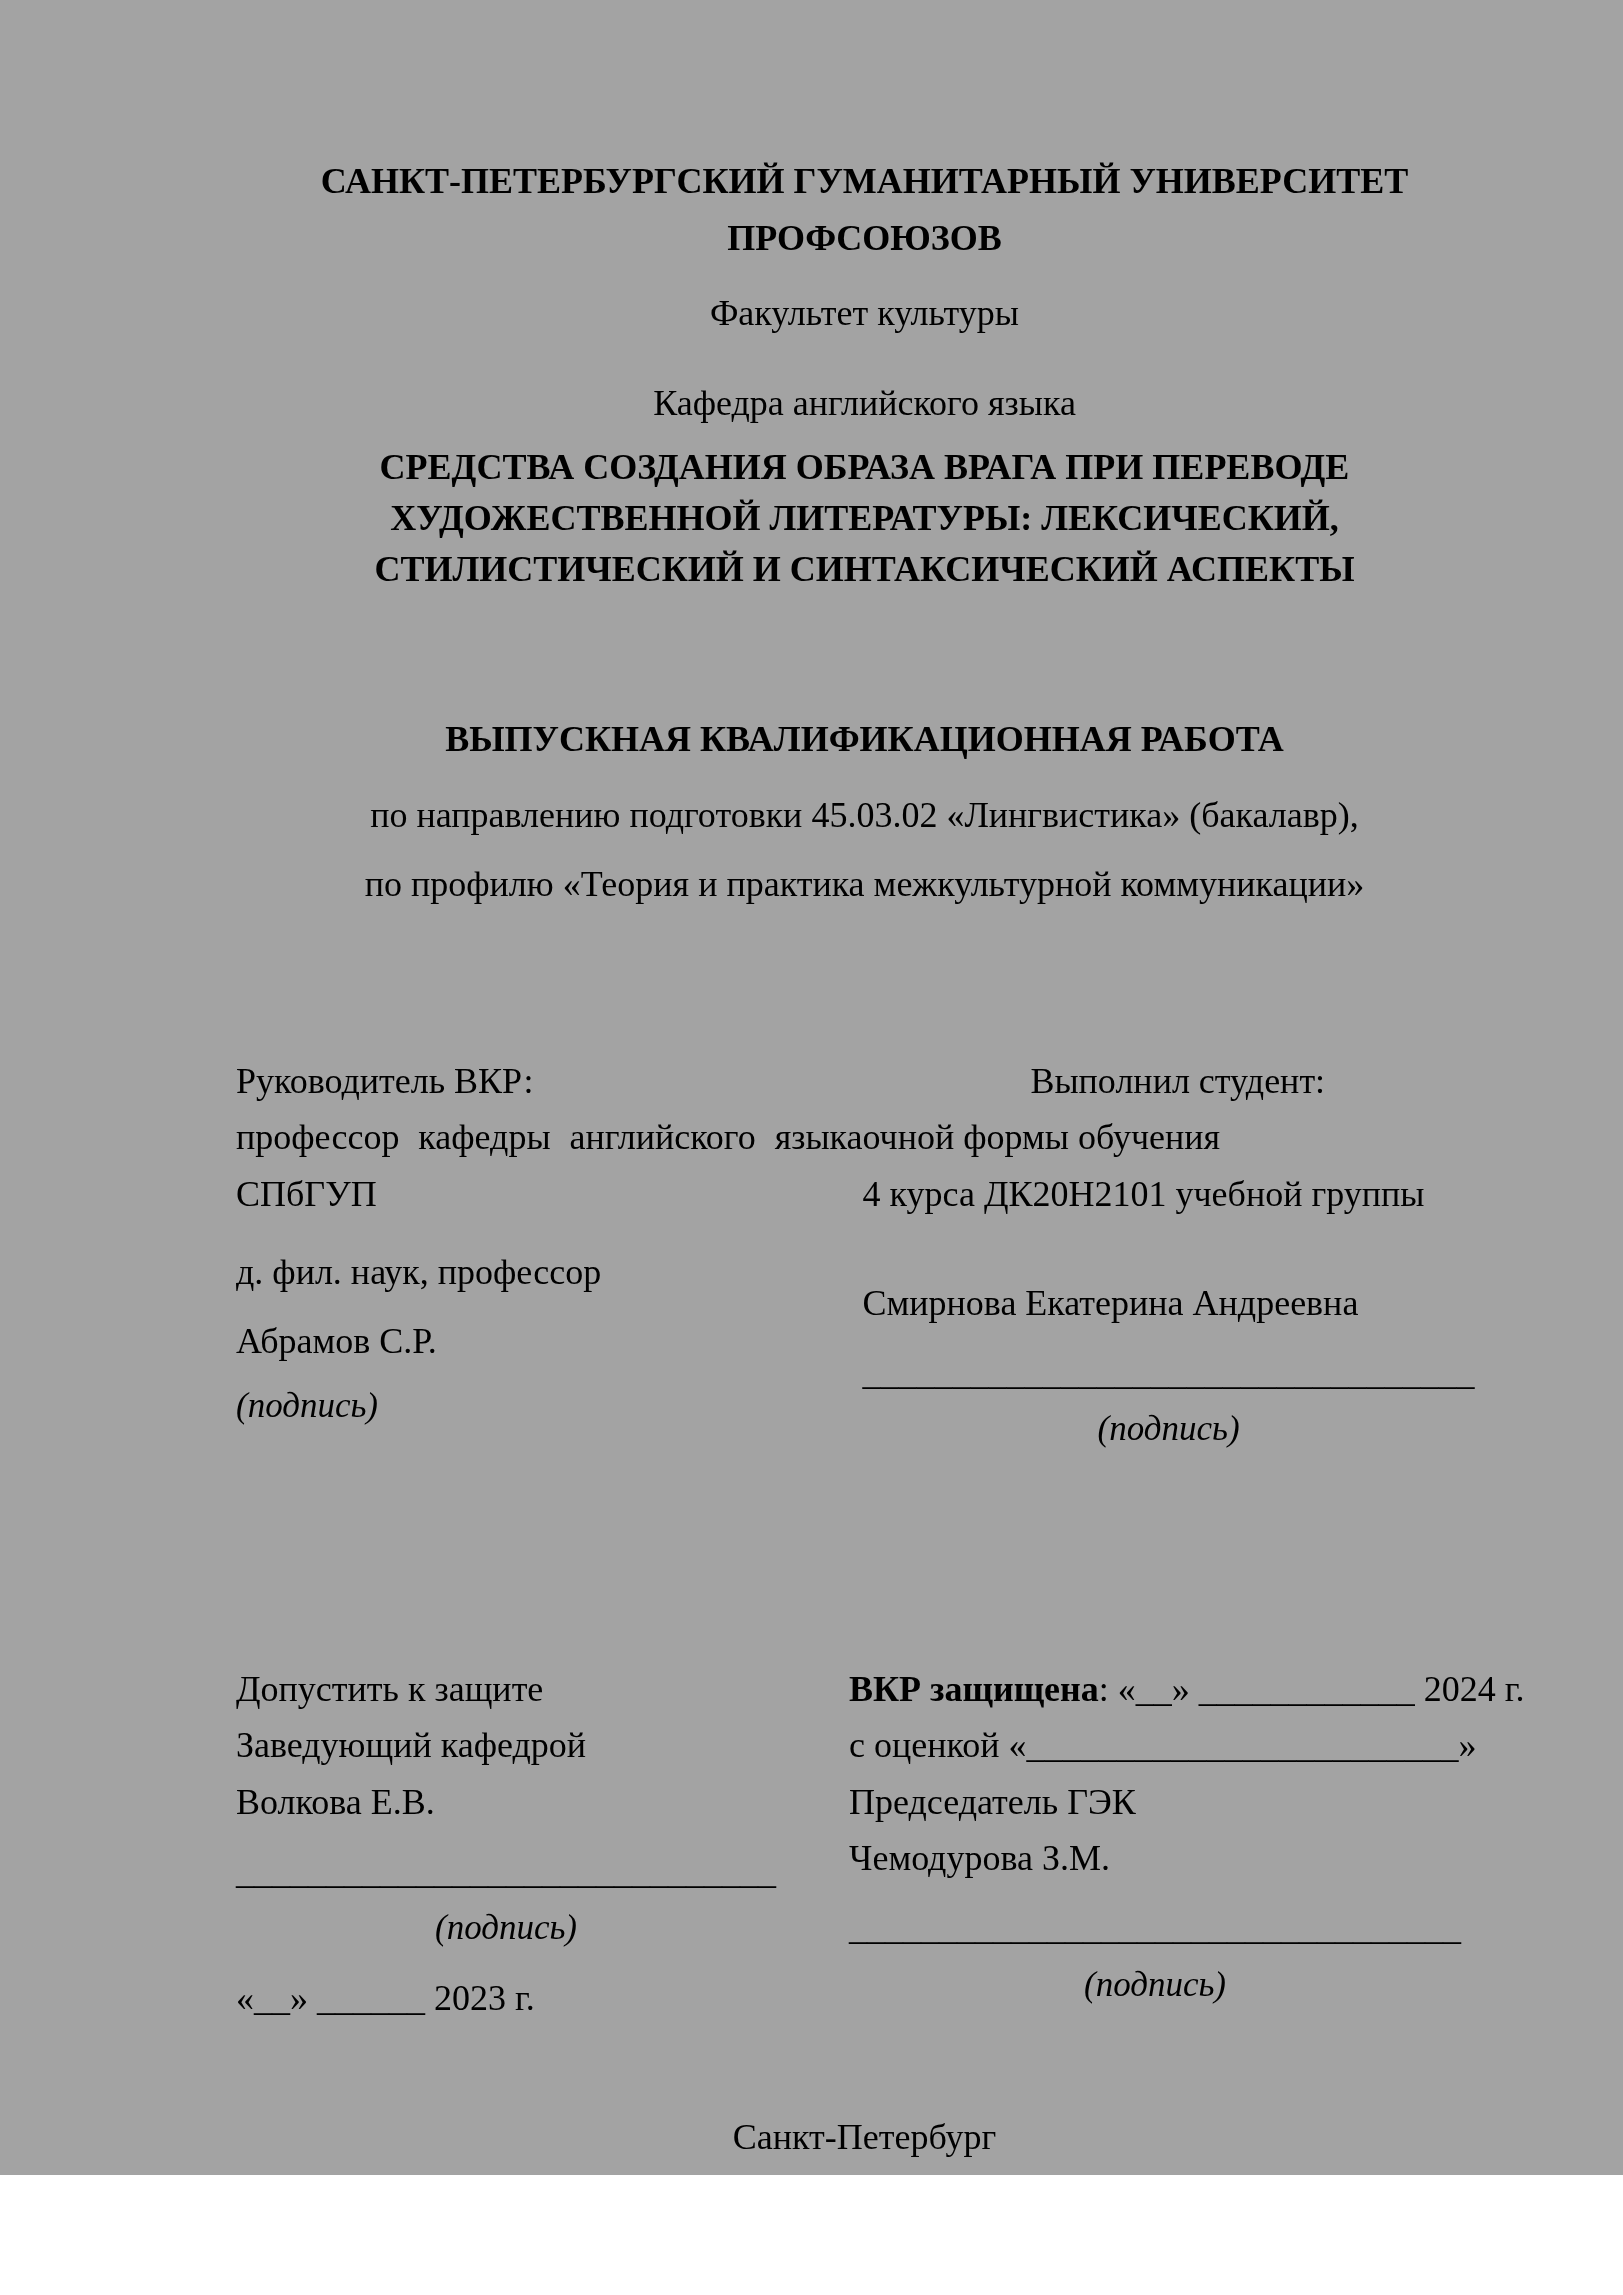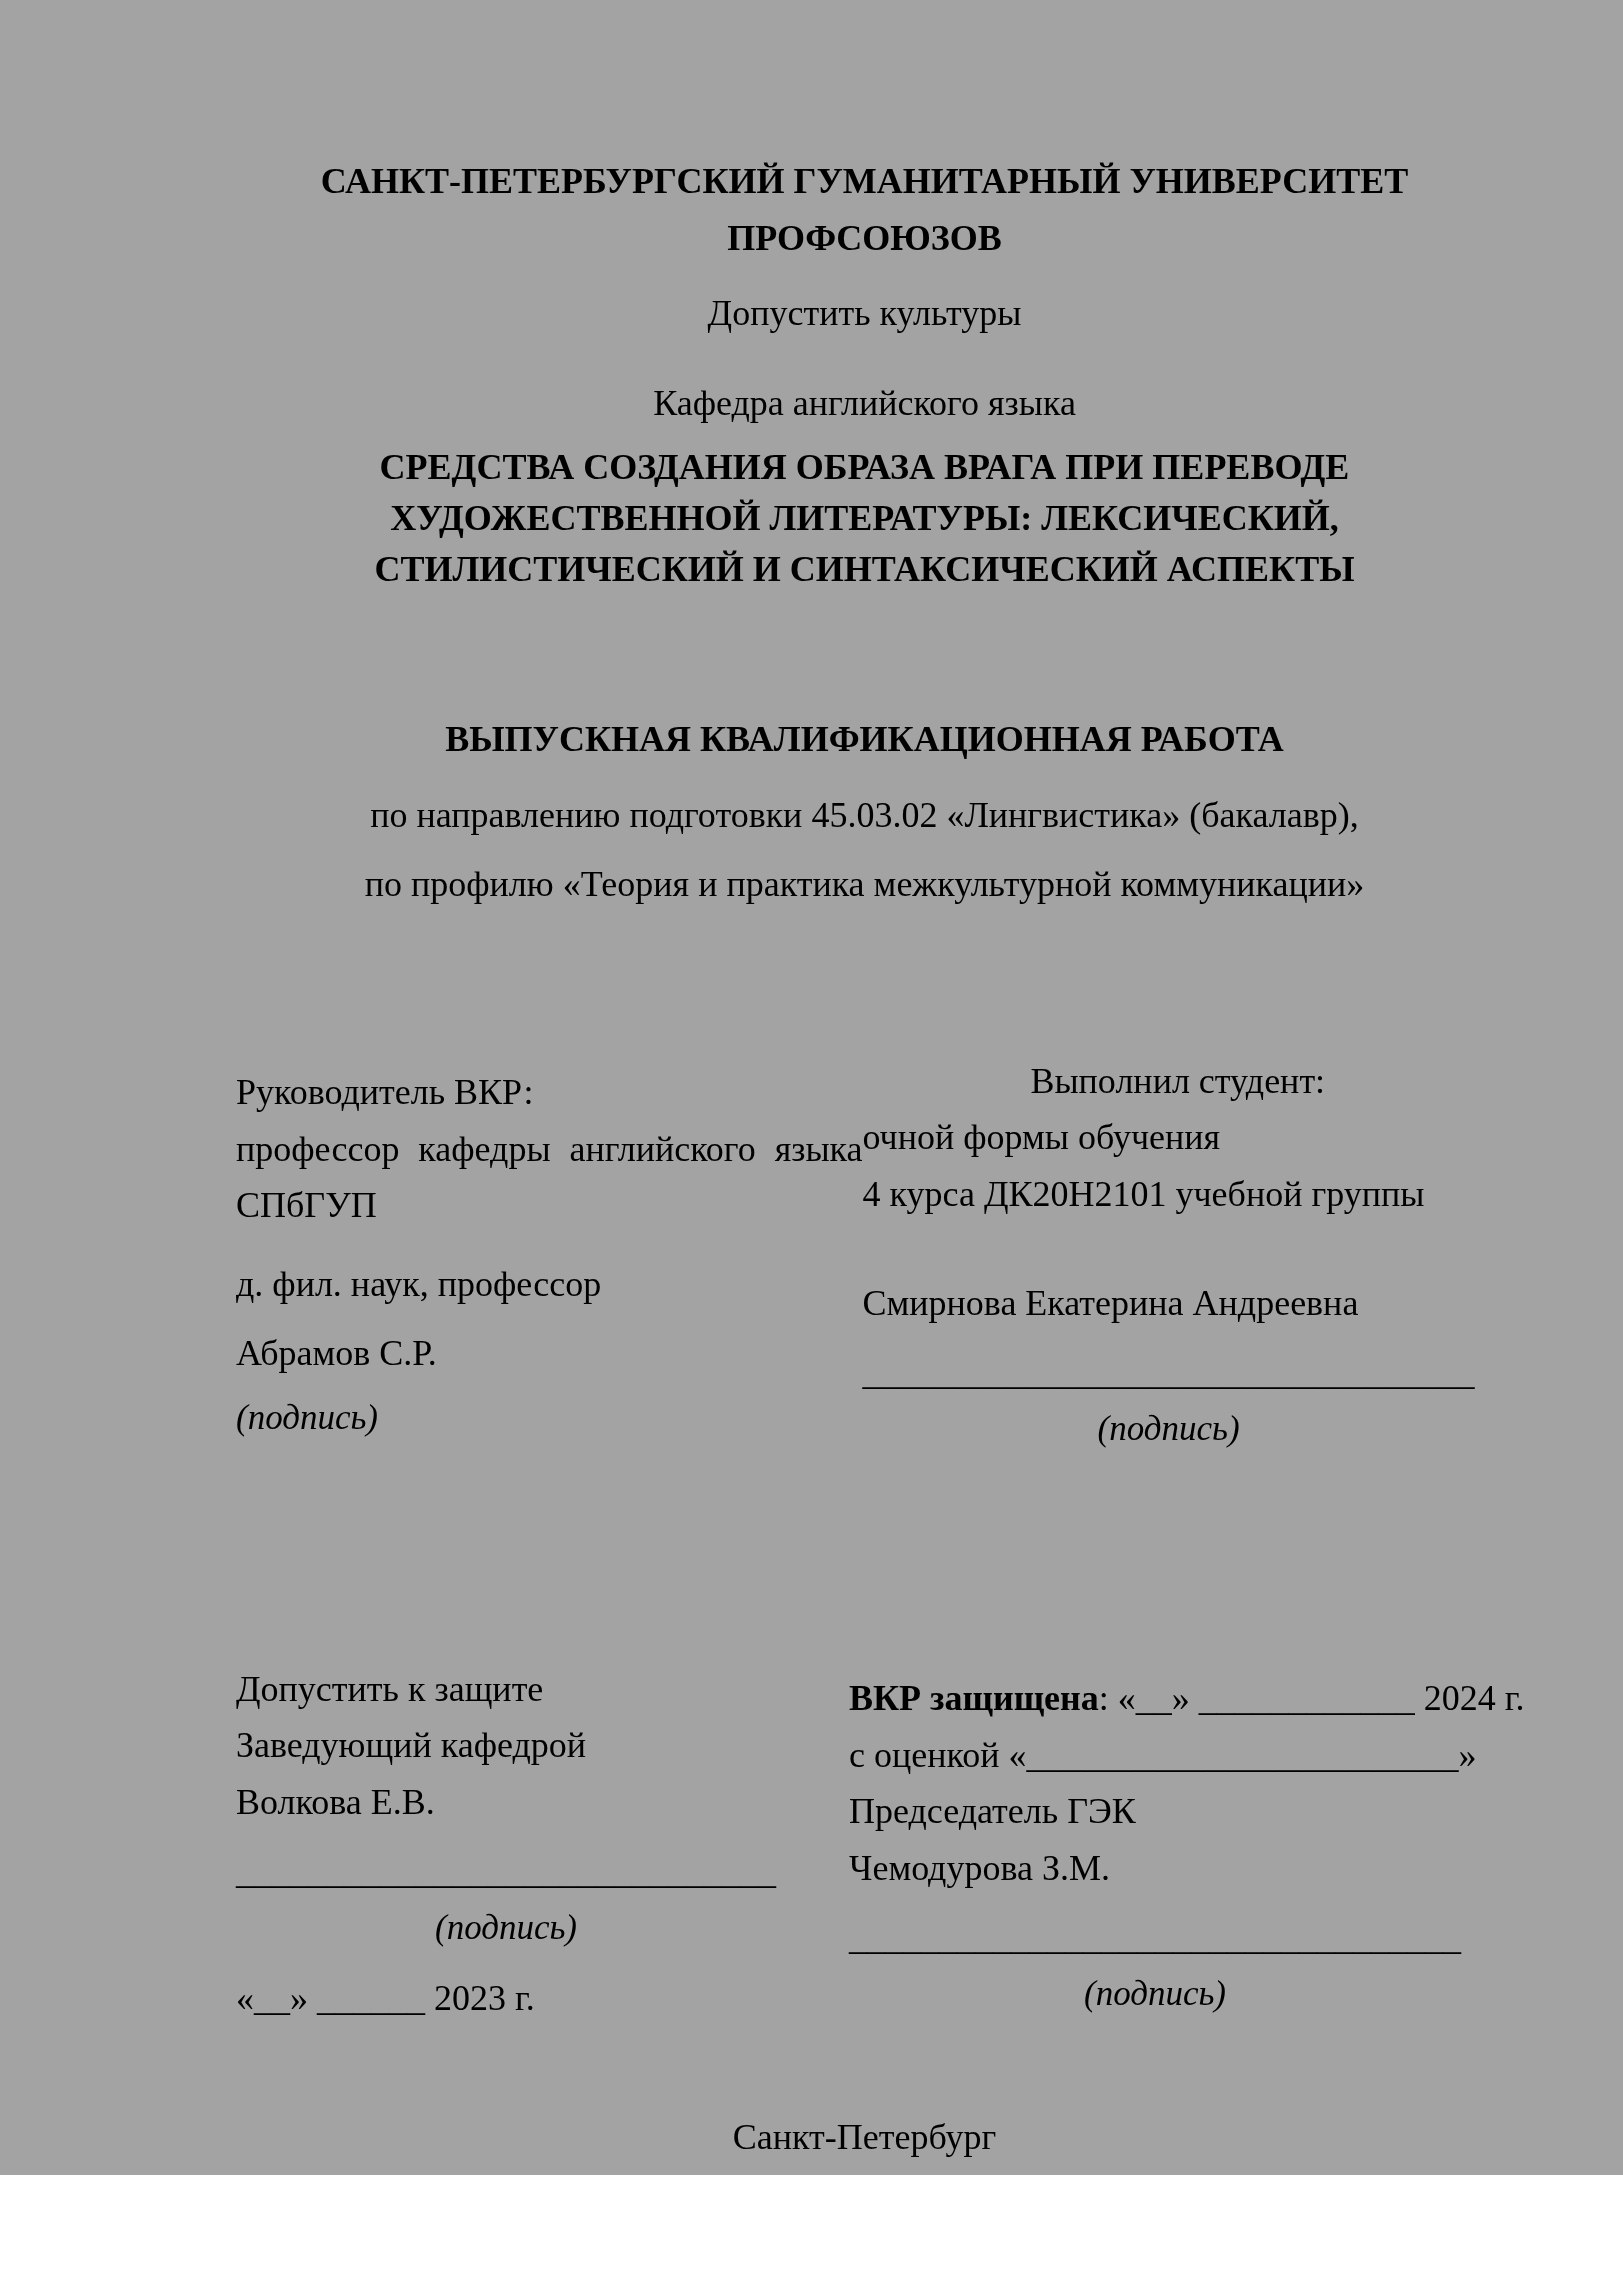--- a/index.html
+++ b/index.html
@@ -29,21 +29,21 @@
   .faculty      { margin-top: 19px; }
   .department   { margin-top: 33px; }
   .work-type    { margin-top: 116px; }
   .thesis-title { margin-top: 11px; line-height: 1.42; }
   .program      { margin-top: 19px; }
   .profile      { margin-top: 12.6px; }
 
   .columns {
     display: flex;
     justify-content: space-between;
-    align-items: center;
+    align-items: flex-start;
   }
   .signatures  { margin-top: 140px; }
   .defense-row { margin-top: 208px; }
 
   .left-col  { width: 640px; }
   .right-col { width: 644px; }
 
   .justify {
     text-align: justify;
     text-align-last: left;
@@ -75,21 +75,21 @@
 
   .footer { margin-top: 82px; }
   .footer .year { margin-top: 3.1px; }
 </style>
 </head>
 <body>
 
 <div class="page">
 
   <div class="center bold">САНКТ-ПЕТЕРБУРГСКИЙ ГУМАНИТАРНЫЙ УНИВЕРСИТЕТ ПРОФСОЮЗОВ</div>
-  <div class="center faculty">Допустить культуры</div>
+  <div class="center faculty">Факультет культуры</div>
   <div class="right department">Кафедра английского языка</div>
 
   <div class="center bold thesis-title">СРЕДСТВА СОЗДАНИЯ ОБРАЗА ВРАГА ПРИ ПЕРЕВОДЕ ХУДОЖЕСТВЕННОЙ ЛИТЕРАТУРЫ: ЛЕКСИЧЕСКИЙ, СТИЛИСТИЧЕСКИЙ И СИНТАКСИЧЕСКИЙ АСПЕКТЫ</div>
   <div class="center bold work-type">ВЫПУСКНАЯ КВАЛИФИКАЦИОННАЯ РАБОТА</div>
   <div class="center program">по направлению подготовки 45.03.02 «Лингвистика» (бакалавр),</div>
   <div class="center profile">по профилю «Теория и практика межкультурной коммуникации»</div>
 
   <div class="columns signatures">
 
     <div class="left-col">

